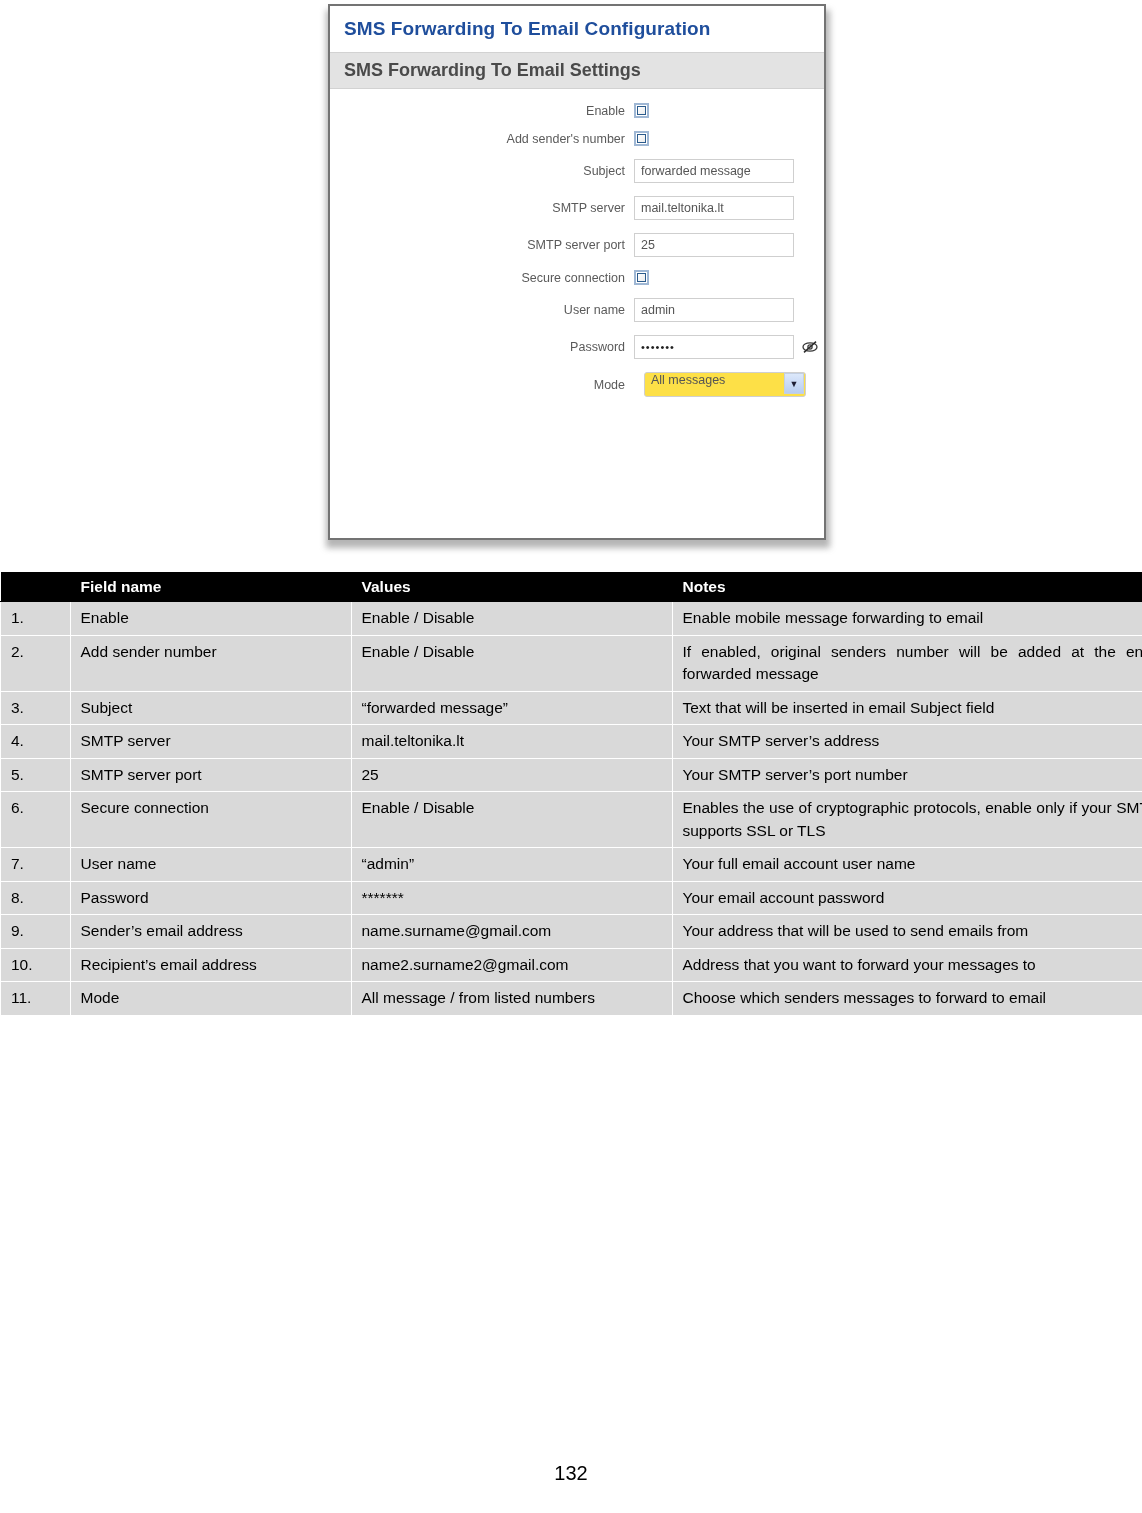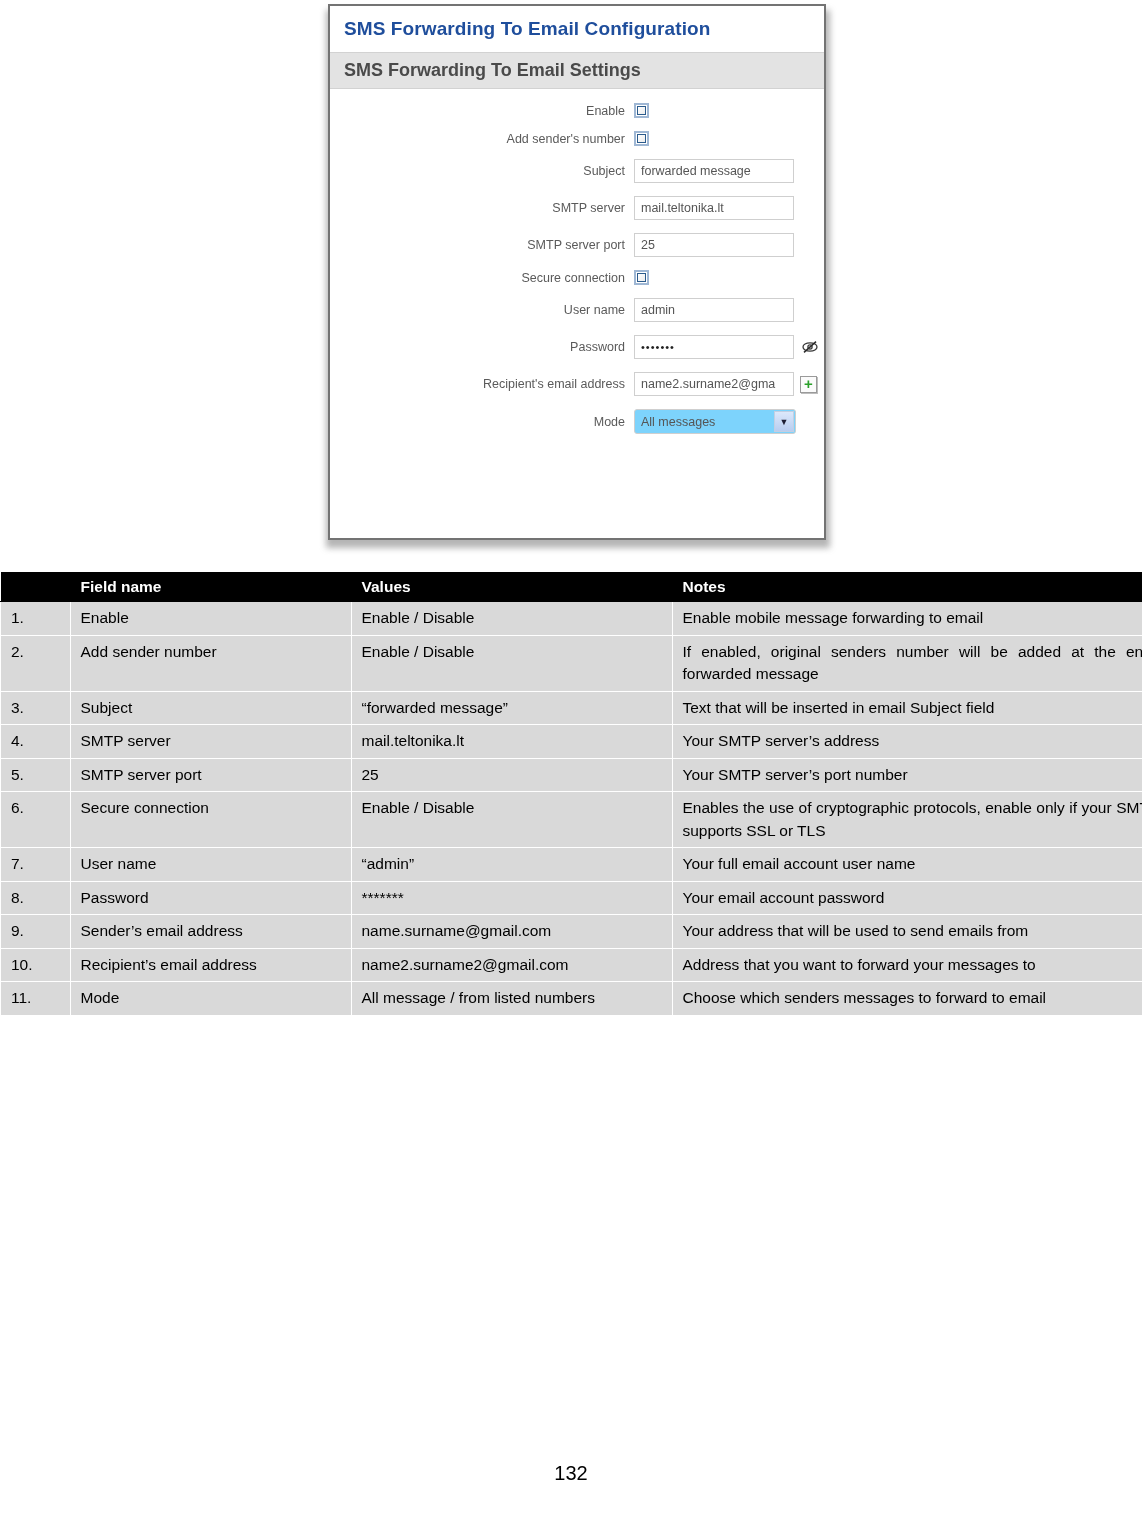--- a/index.html
+++ b/index.html
@@ -142,29 +142,30 @@
     color: #2aa02a;
     font-size: 15px;
     font-weight: bold;
     line-height: 12px;
   }
   .selectbox {
     width: 162px;
     height: 25px;
     border: 1px solid #cfcfcf;
     border-radius: 3px;
-    background: #7dd3fc;
-    box-sizing: border-box;
-    display: flex;
-    align-items: center;
+    background: #fde047;
+    box-sizing: border-box;
+    display: flex;
+    align-items: flex-start;
     justify-content: space-between;
     padding-left: 6px;
     font-size: 12.5px;
     color: #555;
     overflow: hidden;
+    margin-left: 10px;
   }
   .sel-arrow {
     width: 20px;
     height: 21px;
     margin-right: 1px;
     background: linear-gradient(#dce8fb,#b8cdf0);
     border: 1px solid #c3cfe2;
     box-sizing: border-box;
     display: flex;
     align-items: center;
@@ -292,29 +293,20 @@
             <svg width="18" height="18" viewBox="0 0 18 18">
               <ellipse cx="9" cy="9" rx="7" ry="4.2" fill="none" stroke="#3a3a3a" stroke-width="1.3"></ellipse>
               <circle cx="9" cy="9" r="2.1" fill="none" stroke="#3a3a3a" stroke-width="1.3"></circle>
               <line x1="3" y1="14.4" x2="15" y2="3.6" stroke="#2b2b2b" stroke-width="1.5"></line>
             </svg>
           </span>
         </div>
       </div>
 
 
-      <div class="frow">
-        <div class="flabel">Recipient's email address</div>
-        <div class="fctl">
-          <div class="textinput">name2.surname2@gma</div>
-          <span class="plus-btn">
-              <span>+</span>
-            </span>
-        </div>
-      </div>
 
       <div class="frow">
         <div class="flabel">Mode</div>
         <div class="fctl">
           <div class="selectbox">
             <span>All messages</span>
             <span class="sel-arrow">▼</span>
           </div>
         </div>
       </div>

